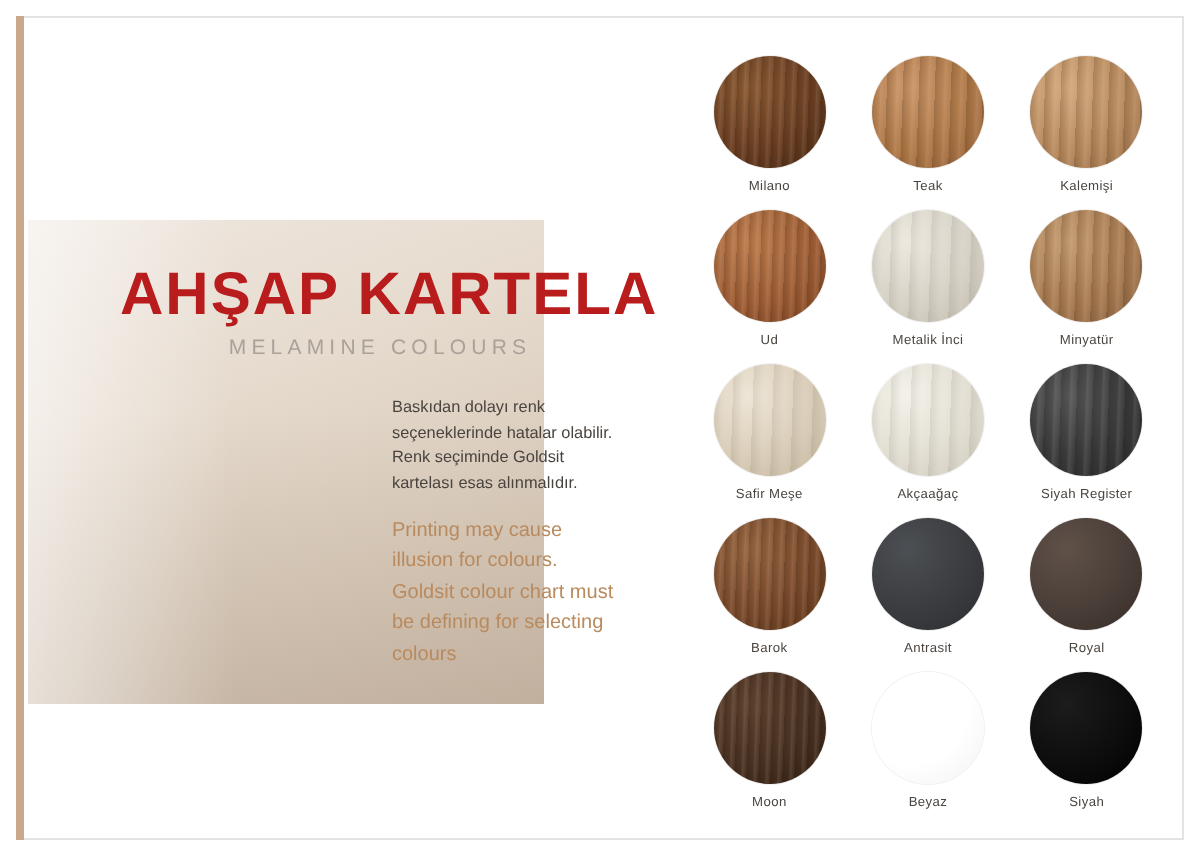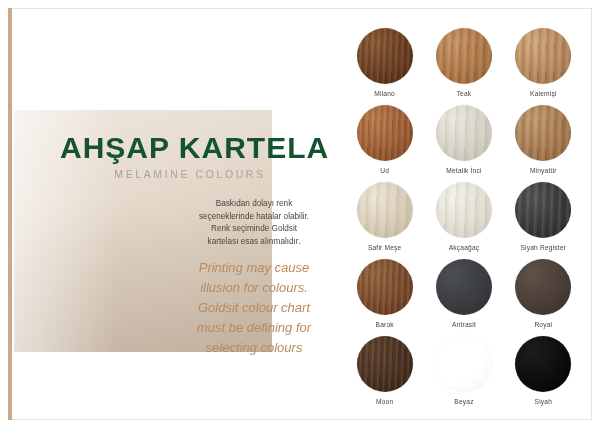--- a/index.html
+++ b/index.html
@@ -61,52 +61,51 @@
   .title-wrap {
     position: absolute;
     left: 60px;
     top: 132px;
     width: 260px;
   }
   .title-main {
     font-size: 30px;
     font-weight: 700;
     letter-spacing: 1px;
-    color: #14532d;
+    color: #b91c1c;
     line-height: 1.05;
     white-space: nowrap;
   }
   .title-sub {
     margin-top: 4px;
     text-align: center;
     font-size: 10.5px;
     letter-spacing: 2.6px;
     color: #a9a29b;
     font-weight: 400;
   }
 
   
   .copy-wrap {
     position: absolute;
     left: 196px;
     top: 198px;
     width: 116px;
-    text-align: center;
+    text-align: left;
   }
   .copy-tr {
     font-size: 8.2px;
     line-height: 1.55;
     color: #4a443f;
   }
   .copy-en {
     margin-top: 9px;
-    font-size: 13px;
+    font-size: 10px;
     line-height: 1.55;
     color: #b98a5e;
-    font-style: italic;
   }
 
   
   .grid {
     position: absolute;
     left: 348px;
     top: 28px;
     width: 232px;
     display: grid;
     grid-template-columns: repeat(3, 1fr);

